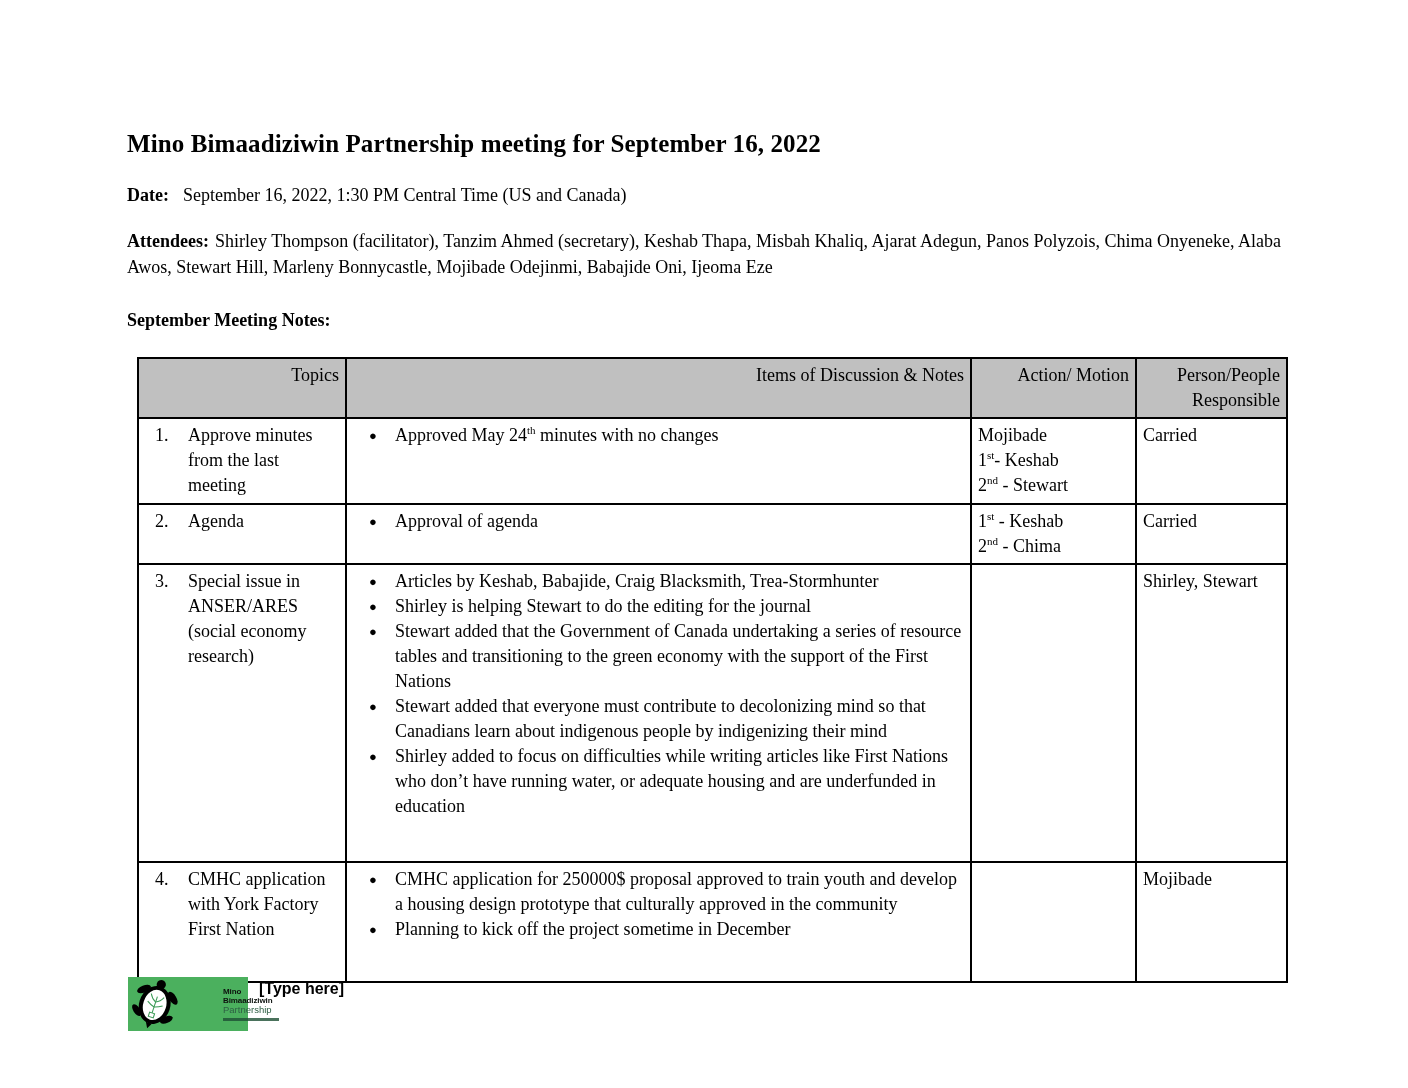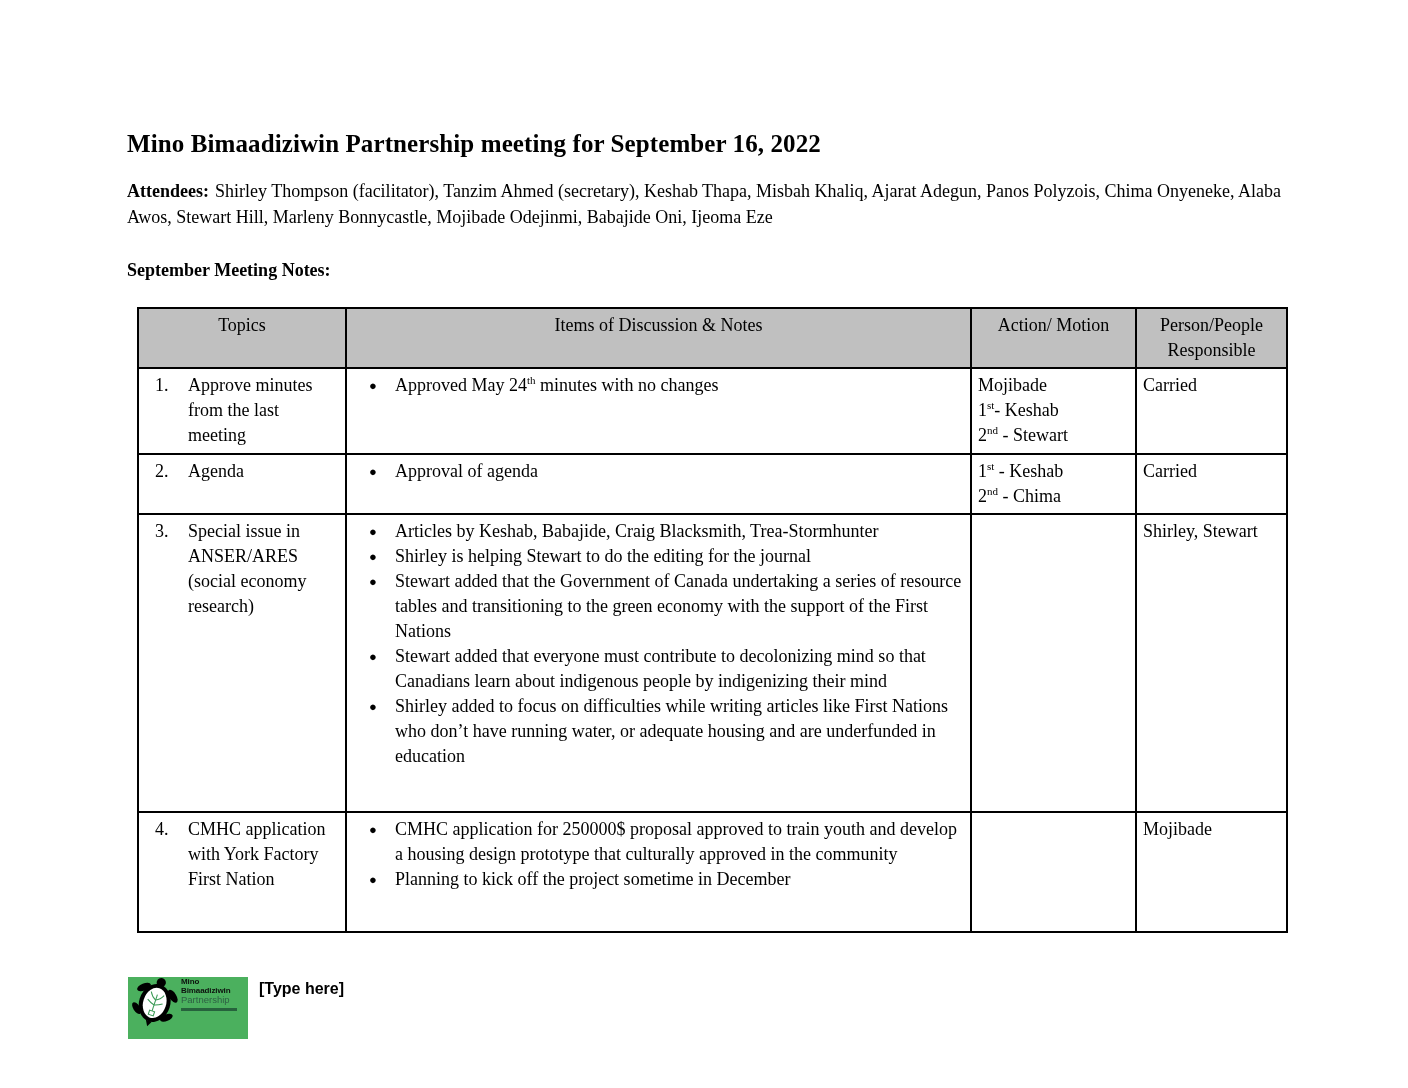--- a/index.html
+++ b/index.html
@@ -28,21 +28,21 @@
   .notes-heading{margin:30px 0 0 0;font-size:18px;font-weight:700;}
 
   table.notes{
     margin:26px 0 0 10px;width:1149px;table-layout:fixed;
     border-collapse:collapse;font-size:18px;line-height:25px;
   }
   table.notes th, table.notes td{
     border:2px solid var(--border);vertical-align:top;padding:4px 6px;
   }
   table.notes thead th{
-    background:var(--header-bg);font-weight:400;height:48px;text-align:center;margin-top:25px;
+    background:var(--header-bg);font-weight:400;height:48px;text-align:right;margin-top:25px;
   }
   th.col-topics{padding-left:16px;}
   th.col-items{text-align:center;}
   th.col-action,th.col-person{padding-left:10px;}
 
   tbody tr:nth-child(1) td{height:86px;}
   tbody tr:nth-child(2) td{height:50px;}
   tbody tr:nth-child(3) td{height:298px;}
   tbody tr:nth-child(4) td{height:120px;}
 
@@ -57,40 +57,43 @@
   .bullet-text{flex:1;}
 
   td.cell-action{padding-left:10px;}
   td.cell-person{padding-left:10px;}
   sup{font-size:11px;line-height:0;}
 
   .footer{
     position:absolute;left:128px;top:977px;display:flex;align-items:flex-start;gap:11px;
   }
   .logo{
-    width:120px;height:62px;background:var(--logo-green);
-    display:flex;flex:none;
+    width:120px;height:54px;background:var(--logo-green);
+    display:flex;align-items:center;flex:none;gap:42px;
   }
   .logo svg{margin-left:2px;flex:none;}
   .logo-text{margin-left:1px;font-family:"Liberation Sans",sans-serif;}
   .logo-l1,.logo-l2{font-size:8px;font-weight:700;color:#0d120e;line-height:9px;letter-spacing:-0.1px;}
   .logo-l3{font-size:9.5px;font-weight:400;color:#2e5f44;line-height:10px;}
   .logo-tagline{width:56px;height:3px;background:#1d4f33;opacity:.8;margin-top:3px;}
   .type-here{
     font-family:"Liberation Sans",sans-serif;font-size:16px;font-weight:700;
     margin-top:3px;color:#000;
   }
 </style>
 </head>
 <body>
 
 <div class="page">
   <div class="content">
     <h1 class="doc-title">Mino Bimaadiziwin Partnership meeting for September 16, 2022</h1>
 
+    <p class="meta-line">
+      <span class="lbl">Date:</span><span class="val">September 16, 2022, 1:30 PM Central Time (US and Canada)</span>
+    </p>
 
     <p class="meta-line attendees">
       <span class="lbl">Attendees:</span><span class="val">Shirley Thompson (facilitator), Tanzim Ahmed (secretary), Keshab Thapa, Misbah Khaliq, Ajarat Adegun, Panos Polyzois, Chima Onyeneke, Alaba Awos, Stewart Hill, Marleny Bonnycastle, Mojibade Odejinmi, Babajide Oni, Ijeoma Eze</span>
     </p>
 
     <p class="notes-heading">September Meeting Notes:</p>
 
     <table class="notes">
       <colgroup>
         <col style="width:208px">

